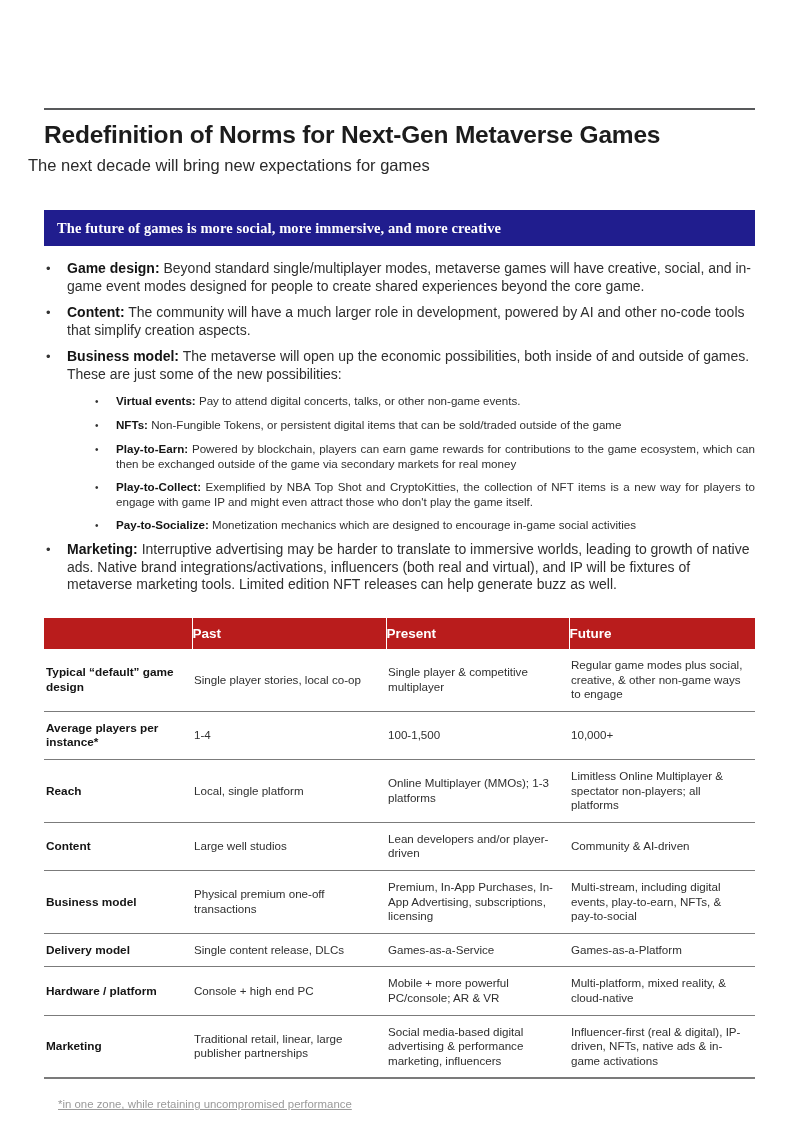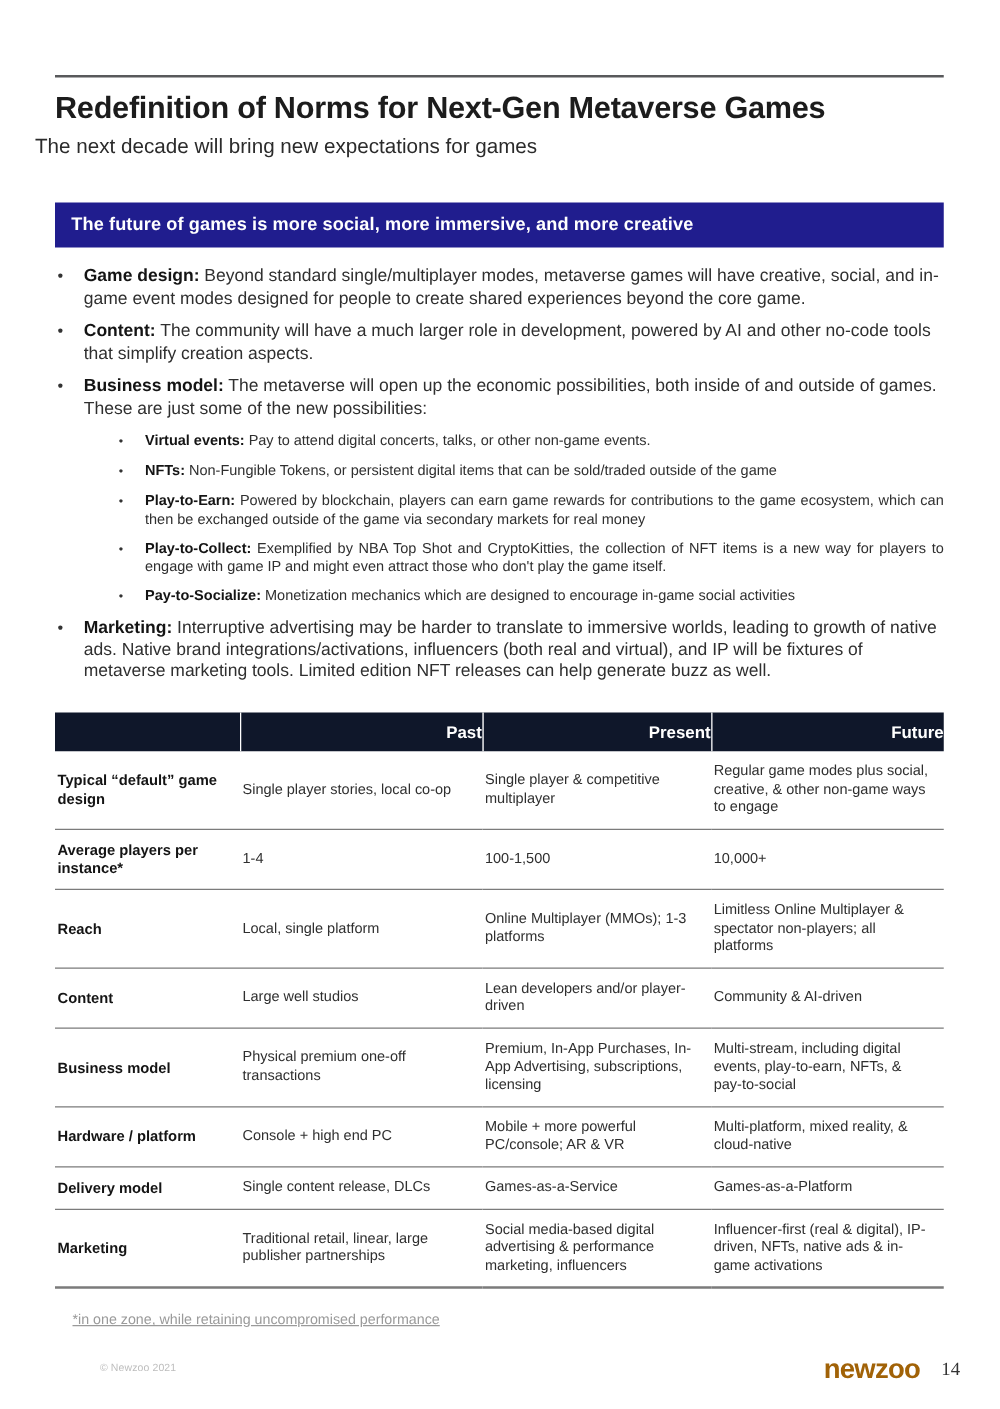--- a/index.html
+++ b/index.html
@@ -13,20 +13,21 @@
     position: relative;
     font-family: "Liberation Sans", sans-serif;
     color: #231f20;
     overflow: hidden;
   }
 
   .slide {
     position: absolute;
     inset: 0;
     background: #ffffff;
+    margin-top: 48px;
   }
 
   
   .top-rule {
     position: absolute;
     left: 44px;
     top: 60px;
     width: 711px;
     height: 2px;
     background: #58595b;
@@ -63,20 +64,21 @@
     background: #201d8e;
     display: flex;
     align-items: center;
   }
   .banner-text {
     color: #ffffff;
     font-size: 14.5px;
     font-weight: bold;
     padding-left: 13px;
     letter-spacing: 0.1px;
+    font-family: Liberation Serif, serif;
   }
 
   
   .bullets {
     position: absolute;
     left: 44px;
     top: 212px;
     width: 711px;
   }
   .bullet {
@@ -119,26 +121,26 @@
     width: 711px;
     border-collapse: collapse;
     table-layout: fixed;
   }
   .tbl col.c0 { width: 148px; }
   .tbl col.c1 { width: 194px; }
   .tbl col.c2 { width: 183px; }
   .tbl col.c3 { width: 186px; }
 
   .tbl thead th {
-    background: #0f172a;
+    background: #b91c1c;
     color: #ffffff;
     font-size: 13.5px;
     font-weight: bold;
     height: 31px;
-    text-align: right;
+    text-align: left;
     vertical-align: middle;
     border-right: 1px solid #ffffff;
     padding: 0;
   }
   .tbl thead th.blank { border-right: 1px solid #ffffff; }
   .tbl thead th:last-child { border-right: none; }
 
   .tbl tbody td {
     font-size: 11.6px;
     line-height: 14.6px;
@@ -289,32 +291,32 @@
           <td class="cell">Lean developers and/or player-driven</td>
           <td class="cell">Community &amp; AI-driven</td>
         </tr>
         <tr>
           <td class="rowhead">Business model</td>
           <td class="cell">Physical premium one-off transactions</td>
           <td class="cell">Premium, In-App Purchases, In-App Advertising, subscriptions, licensing</td>
           <td class="cell">Multi-stream, including digital events, play-to-earn, NFTs, &amp; pay-to-social</td>
         </tr>
         <tr>
+          <td class="rowhead">Delivery model</td>
+          <td class="cell">Single content release, DLCs</td>
+          <td class="cell">Games-as-a-Service</td>
+          <td class="cell">Games-as-a-Platform</td>
+        </tr>
+        <tr>
           <td class="rowhead">Hardware / platform</td>
           <td class="cell">Console + high end PC</td>
           <td class="cell">Mobile + more powerful PC/console; AR &amp; VR</td>
           <td class="cell">Multi-platform, mixed reality, &amp; cloud-native</td>
         </tr>
         <tr>
-          <td class="rowhead">Delivery model</td>
-          <td class="cell">Single content release, DLCs</td>
-          <td class="cell">Games-as-a-Service</td>
-          <td class="cell">Games-as-a-Platform</td>
-        </tr>
-        <tr>
           <td class="rowhead">Marketing</td>
           <td class="cell">Traditional retail, linear, large publisher partnerships</td>
           <td class="cell">Social media-based digital advertising &amp; performance marketing, influencers</td>
           <td class="cell">Influencer-first (real &amp; digital), IP-driven, NFTs, native ads &amp; in-game activations</td>
         </tr>
       </tbody>
   </table>
 
   <div class="footnote">*in one zone, while retaining uncompromised performance</div>
   <div class="copyright">© Newzoo 2021</div>

